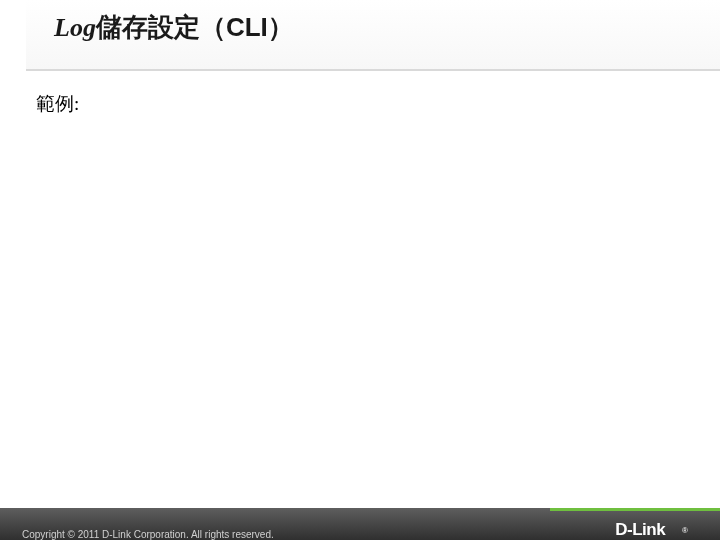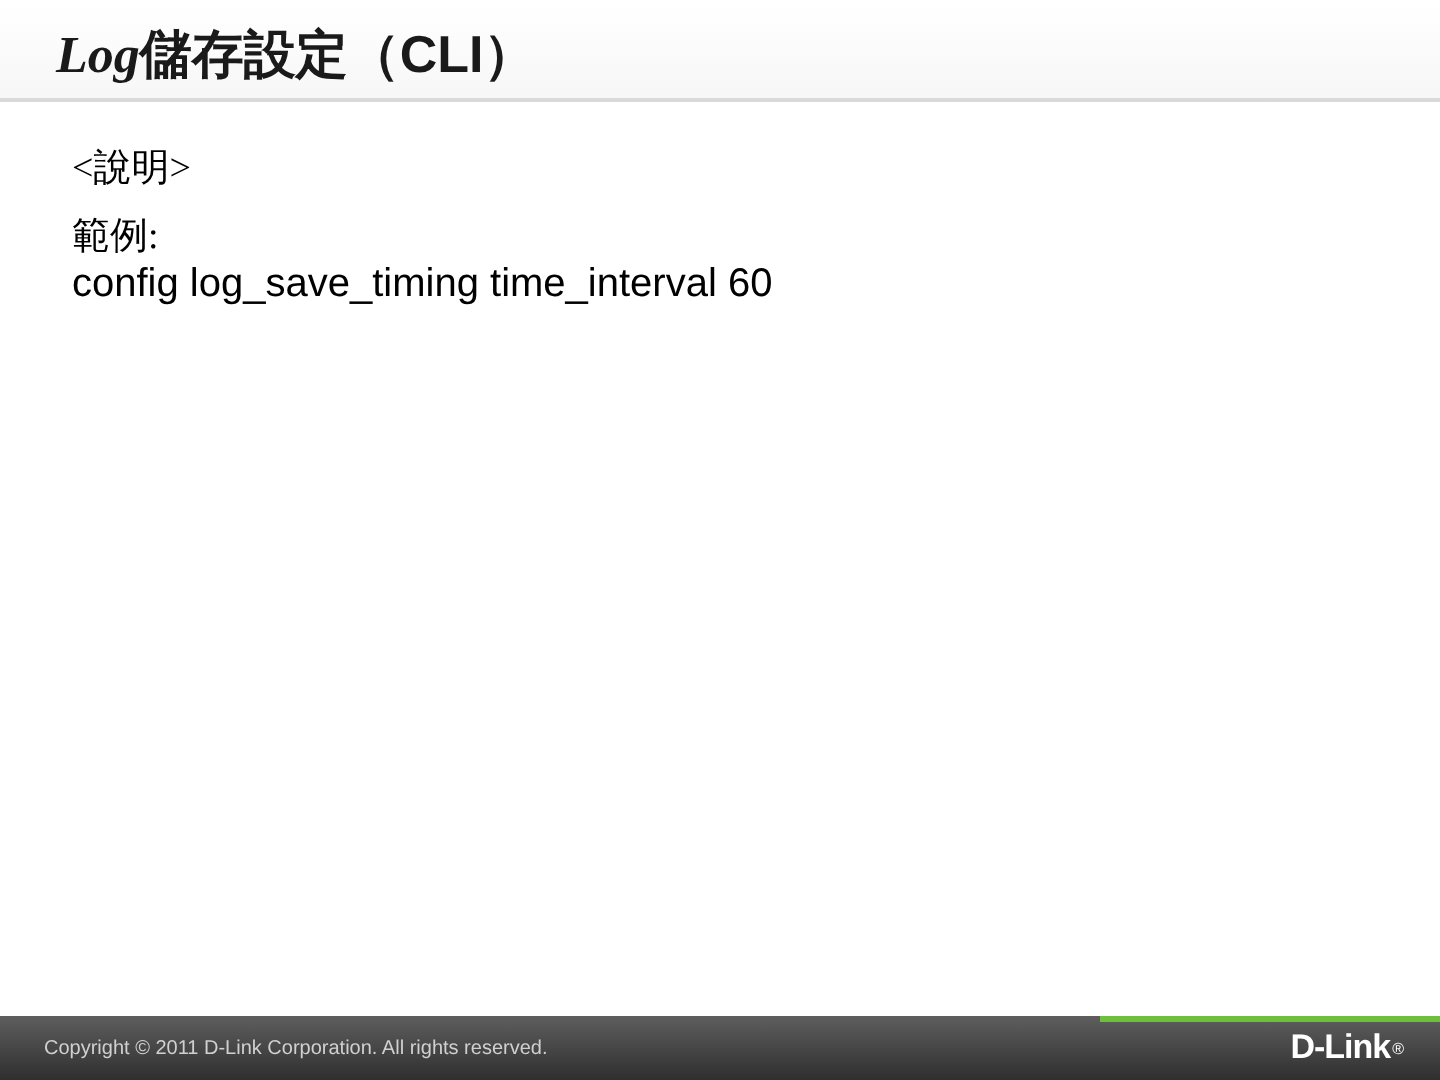--- a/index.html
+++ b/index.html
@@ -5,23 +5,24 @@
   * { margin: 0; padding: 0; box-sizing: border-box; }
   body {
     width: 720px;
     height: 540px;
     background: #ffffff;
     font-family: Arial, "Microsoft JhengHei", "PingFang TC", sans-serif;
     position: relative;
     overflow: hidden;
   }
   .title-bar {
-    padding: 10px 28px 4px 28px;
+    padding: 10px 28px 24px 28px;
     border-bottom: 2px solid #d9d9d9;
     background: linear-gradient(#ffffff, #f7f7f7);
+    margin-left: 26px;
   }
   .title {
     font-size: 26px;
     font-weight: bold;
     color: #1a1a1a;
     font-style: italic;
     font-family: "Times New Roman", serif;
   }
   .title .zh { font-style: normal; font-family: "Microsoft JhengHei", sans-serif; }
   .content {
@@ -61,33 +62,33 @@
     color: #000;
   }
   .footer {
     position: absolute;
     bottom: 0;
     left: 0;
     right: 0;
     height: 32px;
     background: linear-gradient(#5e5e5e, #2f2f2f);
     display: flex;
-    align-items: center;
+    align-items: flex-end;
     justify-content: space-between;
-    padding: 0 18px 0 22px;
+    padding: 0 32px 0 22px;
   }
   .copyright {
     color: #d0d0d0;
     font-size: 10px;
     font-family: Arial, sans-serif;
   }
   .logo-wrap {
     display: flex;
     align-items: center;
-    gap: 0;
+    gap: 16px;
   }
   .logo-text {
     color: #ffffff;
     font-weight: bold;
     font-size: 17px;
     font-family: Arial, sans-serif;
     letter-spacing: -0.5px;
   }
   .logo-reg {
     color: #ffffff;
@@ -108,27 +109,25 @@
 <body>
 
 <div class="title-bar">
   <h1 class="title">
     <span>Log</span><span class="zh">儲存設定（CLI）</span>
   </h1>
 </div>
 
 <div class="content">
 
-  <p class="section-label">&lt;說明&gt;</p>
 
 
 
   <p class="example-label">範例:</p>
 
-  <p class="example-cmd">config log_save_timing time_interval 60</p>
 </div>
 
 <div class="footer">
   <div class="footer-divider"></div>
   <span class="copyright">Copyright © 2011 D-Link Corporation. All rights reserved.</span>
   <span class="logo-wrap">
     <span class="logo-text">D-Link</span>
       <span class="logo-reg">®</span>
   </span>
 </div>

